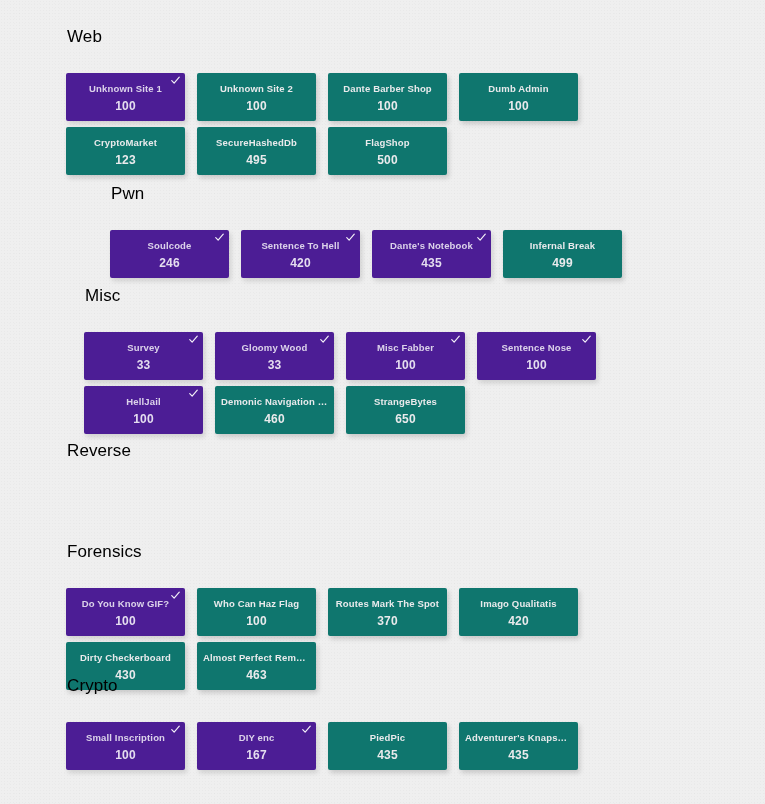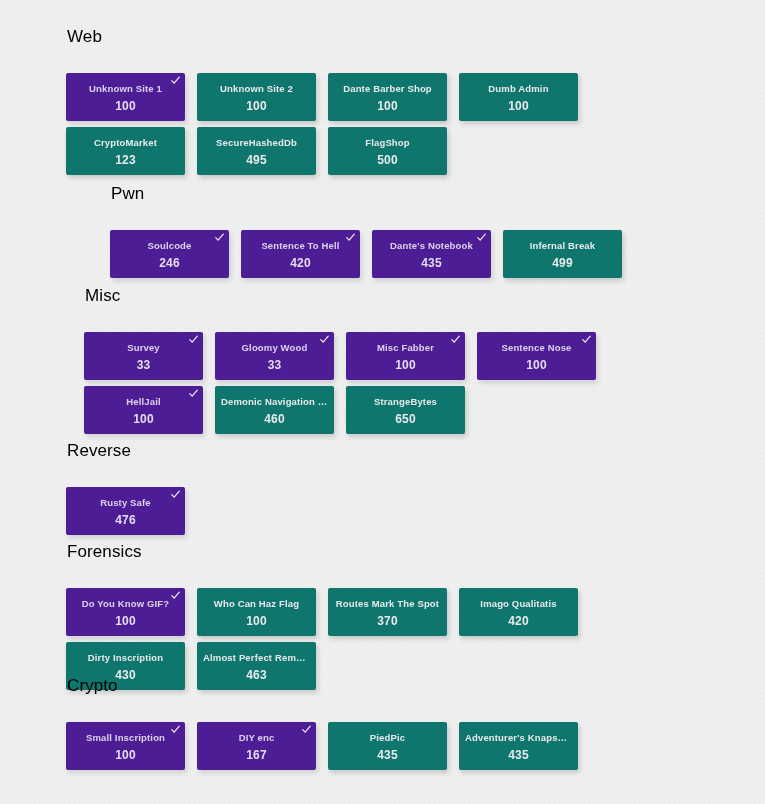--- a/index.html
+++ b/index.html
@@ -279,31 +279,20 @@
         </div>
         <div class="card">
           <span class="card-name">StrangeBytes</span>
           <span class="card-points">650</span>
         </div>
       </div>
   </section>
 
   <section class="category cat-reverse">
     <h2 class="category-title">Reverse</h2>
-    <div class="cards">
-        <div class="card solved">
-          <span class="card-name">Rusty Safe</span>
-          <span class="card-points">476</span>
-          <span class="solved-check">
-            <svg viewBox="0 0 12 12" xmlns="http://www.w3.org/2000/svg">
-              <path d="M1 6.2 L4.2 9.4 L11 1.6" fill="none" stroke="#ffffff" stroke-width="1.6" stroke-linecap="round" stroke-linejoin="round" opacity="0.92"></path>
-            </svg>
-          </span>
-        </div>
-      </div>
   </section>
 
   <section class="category cat-forensics">
     <h2 class="category-title">Forensics</h2>
     <div class="cards">
         <div class="card solved">
           <span class="card-name">Do You Know GIF?</span>
           <span class="card-points">100</span>
           <span class="solved-check">
             <svg viewBox="0 0 12 12" xmlns="http://www.w3.org/2000/svg">
@@ -317,21 +306,21 @@
         </div>
         <div class="card">
           <span class="card-name">Routes Mark The Spot</span>
           <span class="card-points">370</span>
         </div>
         <div class="card">
           <span class="card-name">Imago Qualitatis</span>
           <span class="card-points">420</span>
         </div>
         <div class="card">
-          <span class="card-name">Dirty Inscription</span>
+          <span class="card-name">Dirty Checkerboard</span>
           <span class="card-points">430</span>
         </div>
         <div class="card">
           <span class="card-name">Almost Perfect Remote …</span>
           <span class="card-points">463</span>
         </div>
       </div>
   </section>
 
   <section class="category cat-crypto">

